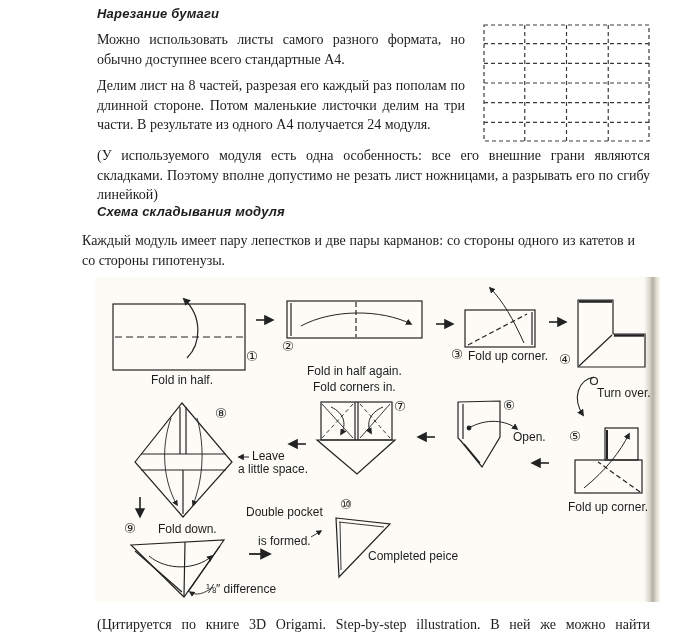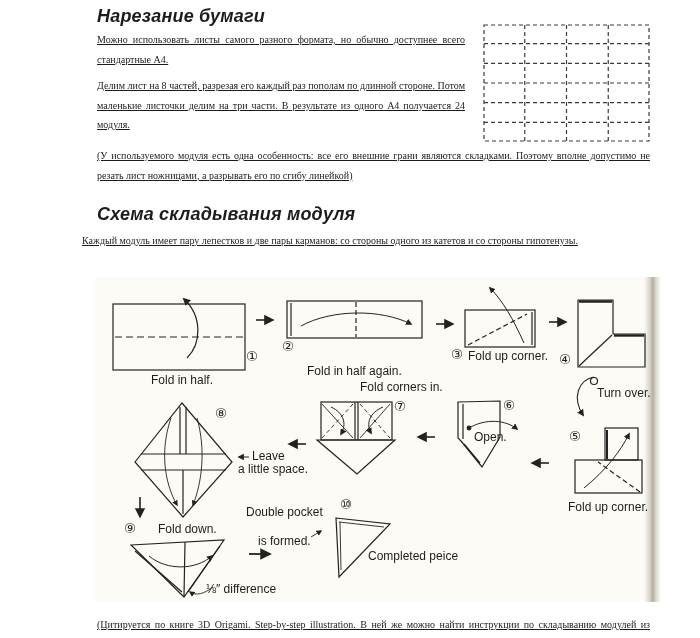--- a/index.html
+++ b/index.html
@@ -1,21 +1,21 @@
 <!DOCTYPE html>
 <html><head>
 <meta charset="utf-8">
 <style>
   html,body{margin:0;padding:0;}
   body{width:700px;height:638px;background:#ffffff;position:relative;overflow:hidden;
        font-family:"Liberation Serif", serif;color:#1c1c1c;}
   .abs{position:absolute;}
   h1.sec{font-family:"Liberation Sans", sans-serif;font-weight:bold;font-style:italic;
-         font-size:18px;margin:0;letter-spacing:.2px;}
-  p.body{font-size:10px;line-height:19.6px;margin:0;text-align:justify;text-decoration:underline;}
+         font-size:13px;margin:0;letter-spacing:.2px;}
+  p.body{font-size:14px;line-height:19.6px;margin:0;text-align:justify;}
   .scanbg{background:#fcfbf6;}
   .page-edge{background:linear-gradient(to right,#fcfbf6 0%,#d9d5ca 35%,#b4b0a5 55%,#e3e0d6 80%,#f7f5ee 100%);}
   .dlabel{position:absolute;font-family:"Liberation Sans", sans-serif;font-size:12px;
           color:#1d1d1d;white-space:nowrap;}
   .dnum{position:absolute;font-family:"DejaVu Sans", sans-serif;font-size:13.5px;color:#1d1d1d;}
   svg{position:absolute;left:0;top:0;}
 </style>
 </head>
 <body>
 
@@ -140,23 +140,23 @@
 <span class="dnum" style="left:451px;top:346px;">③</span>
 <span class="dlabel" style="left:468px;top:349px;">Fold up corner.</span>
 
 <span class="dnum" style="left:559px;top:351px;">④</span>
 <span class="dlabel" style="left:597px;top:386px;text-align:center;">Turn over.</span>
 
 <span class="dnum" style="left:569px;top:428px;">⑤</span>
 <span class="dlabel" style="left:568px;top:500px;">Fold up corner.</span>
 
 <span class="dnum" style="left:503px;top:397px;">⑥</span>
-<span class="dlabel" style="left:474px;top:430px;">Open.</span>
+<span class="dlabel" style="left:513px;top:430px;">Open.</span>
 
-<span class="dlabel" style="left:313px;top:380px;margin-left:47px;">Fold corners in.</span>
+<span class="dlabel" style="left:313px;top:380px;">Fold corners in.</span>
 <span class="dnum" style="left:394px;top:398px;">⑦</span>
 
 <span class="dnum" style="left:215px;top:405px;">⑧</span>
 <span class="dlabel" style="left:252px;top:449px;">Leave</span>
 <span class="dlabel" style="left:238px;top:462px;">a little space.</span>
 
 <span class="dnum" style="left:124px;top:520px;">⑨</span>
 <span class="dlabel" style="left:158px;top:522px;">Fold down.</span>
 <span class="dlabel" style="left:206px;top:582px;">⅛″ difference</span>
 

